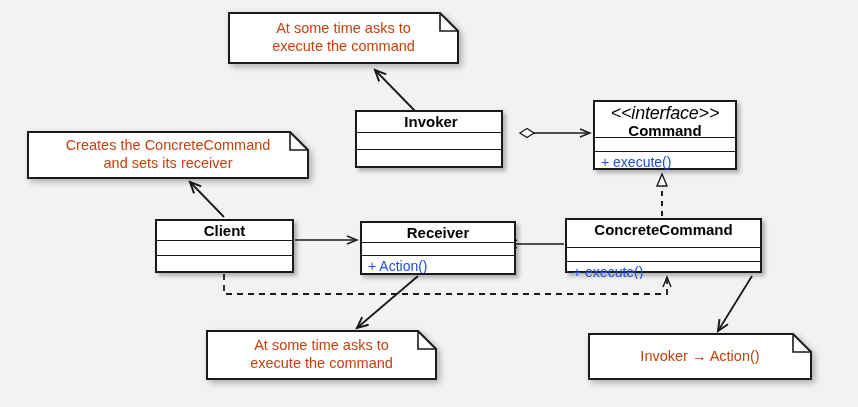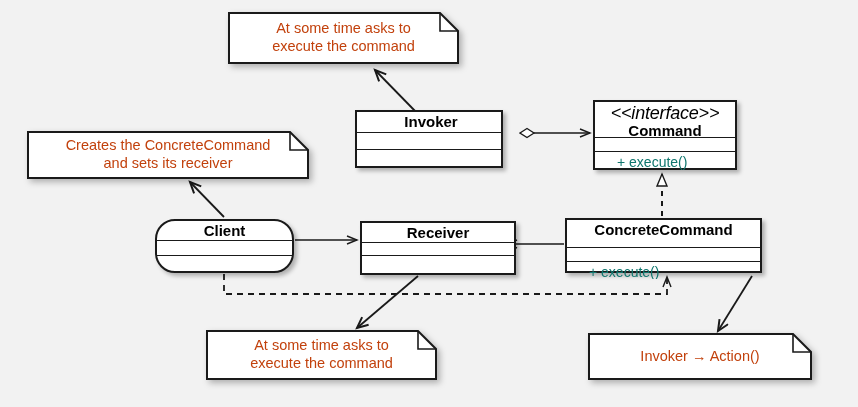--- a/index.html
+++ b/index.html
@@ -56,22 +56,22 @@
     letter-spacing: -0.2px;
   }
   .uml-name {
     display: block;
     font-weight: bold;
     font-size: 15px;
   }
   .uml-empty { height: 18px; }
   .uml-member {
     font-size: 14px;
-    color: #0f766e;
-    padding: 2px 0 3px 22px;
+    color: #1d4ed8;
+    padding: 2px 0 3px 6px;
     text-align: left;
   }
 
   
   .uml-note {
     position: absolute;
     z-index: 6;
     filter: drop-shadow(3px 3px 3px rgba(0,0,0,0.28));
   }
   .uml-note svg { display: block; }
@@ -170,33 +170,34 @@
 
   <div class="uml-class" style="left:593px; top:100px; width:144px; height:70px;">
     <div class="uml-row uml-title" style="height:36px;">
       <span class="uml-stereotype">&lt;&lt;interface&gt;&gt;</span>
       <span class="uml-name">Command</span>
     </div>
     <div class="uml-row uml-empty" style="height:14px;"></div>
     <div class="uml-row last uml-member" style="height:18px;">+ execute()</div>
   </div>
 
-  <div class="uml-class" style="left:155px; top:219px; width:139px; height:54px;border-radius:20px;">
+  <div class="uml-class" style="left:155px; top:219px; width:139px; height:54px;">
     <div class="uml-row uml-title" style="height:20px;">
       <span class="uml-name">Client</span>
     </div>
     <div class="uml-row uml-empty" style="height:15px;"></div>
     <div class="uml-row last uml-empty" style="height:15px;"></div>
   </div>
 
   <div class="uml-class" style="left:360px; top:221px; width:156px; height:54px;">
     <div class="uml-row uml-title" style="height:20px;">
       <span class="uml-name">Receiver</span>
     </div>
     <div class="uml-row uml-empty" style="height:13px;"></div>
+    <div class="uml-row last uml-member" style="height:17px;">+ Action()</div>
   </div>
 
   <div class="uml-class" style="left:565px; top:218px; width:197px; height:55px;">
     <div class="uml-row uml-title" style="height:28px;">
       <span class="uml-name">ConcreteCommand</span>
     </div>
     <div class="uml-row uml-empty" style="height:14px;"></div>
     <div class="uml-row last uml-member" style="height:17px;">+ execute()</div>
   </div>
 

